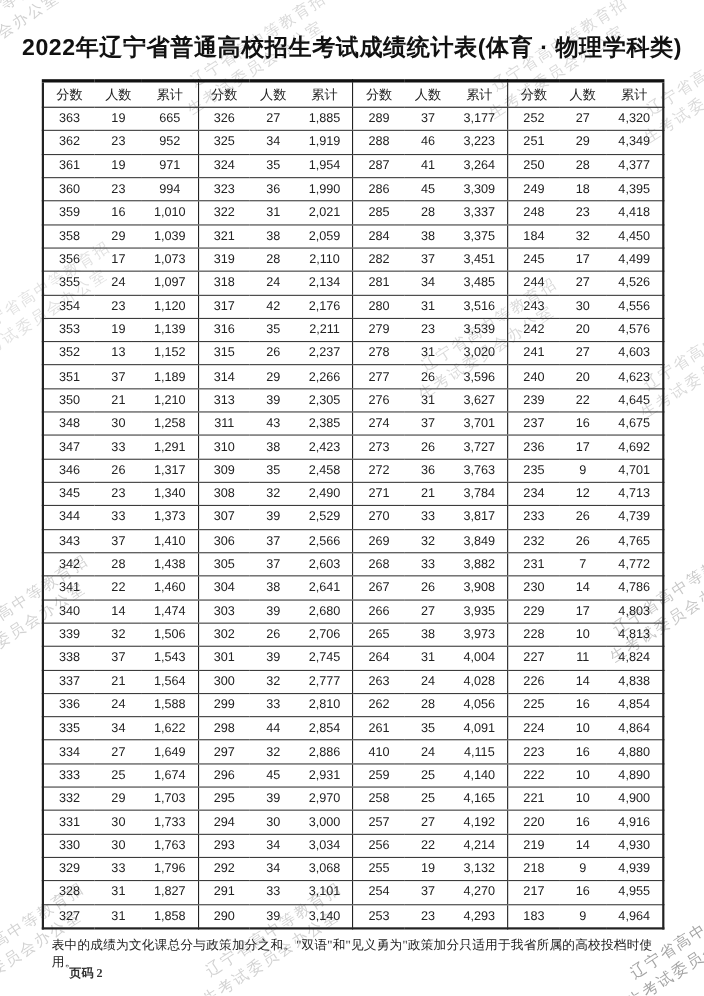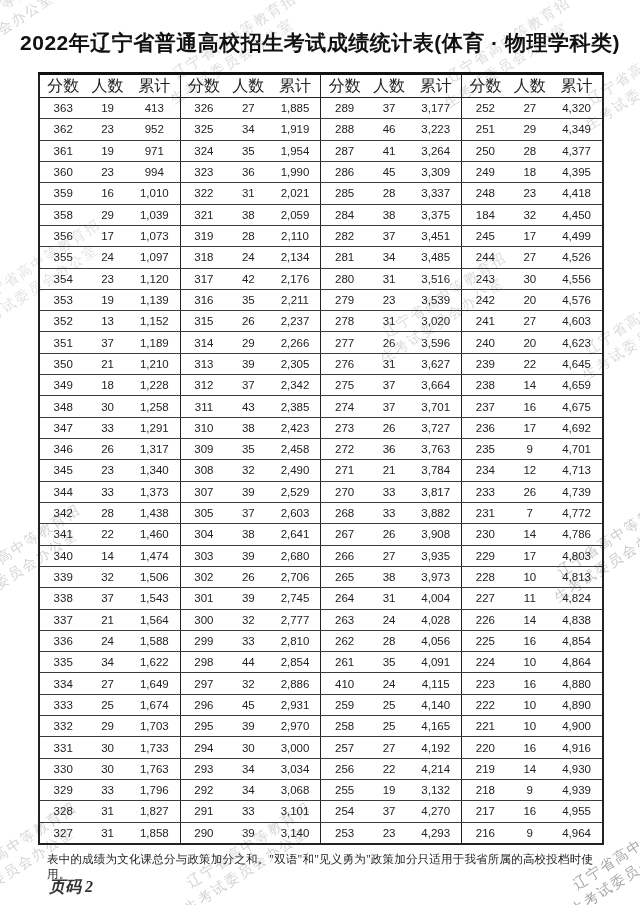--- a/index.html
+++ b/index.html
@@ -22,42 +22,42 @@
     font-size:21px;font-weight:700;letter-spacing:.5px;color:#111;
   }
   
   table.score{
     position:absolute;z-index:1;left:38px;top:72px;width:566px;height:773px;
     border-collapse:collapse;table-layout:fixed;background:transparent;
     border-left:2px solid #222;border-right:2px solid #222;
     border-top:3.5px solid #111;border-bottom:2px solid #222;
   }
   table.score th{
-    height:22px;font-size:16px;font-weight:400;color:#222;text-align:center;
+    height:22px;font-size:12px;font-weight:400;color:#222;text-align:center;
     border-bottom:1.6px solid #222;padding:0;
     font-family:"Liberation Serif", serif;
   }
   table.score td{
     height:20.27px;font-size:11.5px;color:#222;text-align:center;padding:0;
     border-bottom:1.1px solid #3c3c3c;
   }
   table.score tr:last-child td{border-bottom:none;}
   table.score .gsep{border-left:1.6px solid #222;}
   table.score .c0{width:8.3%}
   table.score .c1{width:7.6%}
   table.score .c2{width:9.1%}
   
   .footnote{
     position:absolute;z-index:2;left:47px;top:852px;width:560px;margin:0;
     font-size:11.5px;letter-spacing:.2px;color:#222;
     font-family:"Liberation Serif", serif;
   }
   .page-number{
-    position:absolute;z-index:2;left:49px;top:877px;margin:0;
-    font-size:16px;font-style:italic;font-weight:700;color:#333;
+    position:absolute;z-index:2;left:63px;top:877px;margin:0;
+    font-size:11px;font-weight:700;color:#333;
     font-family:"Liberation Serif", serif;
   }
 </style>
 </head>
 <body>
 
 <div class="page">
 
   <div class="watermark op60" style="left:-72px;top:-2px"><span>辽宁省高中等教育招</span><span class="wl2">生考试委员会办公室</span></div>
   <div class="watermark op50" style="left:168px;top:24px"><span>辽宁省高中等教育招</span><span class="wl2">生考试委员会办公室</span></div>
@@ -88,21 +88,21 @@
           <th class="c2">累计</th>
           <th class="c0 gsep">分数</th>
           <th class="c1">人数</th>
           <th class="c2">累计</th>
         </tr>
     </thead>
     <tbody id="tbodyEl">
         <tr>
           <td class="c0">363</td>
           <td class="c1">19</td>
-          <td class="c2">413</td>
+          <td class="c2">665</td>
           <td class="c0 gsep">326</td>
           <td class="c1">27</td>
           <td class="c2">1,885</td>
           <td class="c0 gsep">289</td>
           <td class="c1">37</td>
           <td class="c2">3,177</td>
           <td class="c0 gsep">252</td>
           <td class="c1">27</td>
           <td class="c2">4,320</td>
         </tr>
@@ -268,34 +268,20 @@
           <td class="c1">39</td>
           <td class="c2">2,305</td>
           <td class="c0 gsep">276</td>
           <td class="c1">31</td>
           <td class="c2">3,627</td>
           <td class="c0 gsep">239</td>
           <td class="c1">22</td>
           <td class="c2">4,645</td>
         </tr>
         <tr>
-          <td class="c0">349</td>
-          <td class="c1">18</td>
-          <td class="c2">1,228</td>
-          <td class="c0 gsep">312</td>
-          <td class="c1">37</td>
-          <td class="c2">2,342</td>
-          <td class="c0 gsep">275</td>
-          <td class="c1">37</td>
-          <td class="c2">3,664</td>
-          <td class="c0 gsep">238</td>
-          <td class="c1">14</td>
-          <td class="c2">4,659</td>
-        </tr>
-        <tr>
           <td class="c0">348</td>
           <td class="c1">30</td>
           <td class="c2">1,258</td>
           <td class="c0 gsep">311</td>
           <td class="c1">43</td>
           <td class="c2">2,385</td>
           <td class="c0 gsep">274</td>
           <td class="c1">37</td>
           <td class="c2">3,701</td>
           <td class="c0 gsep">237</td>
@@ -350,20 +336,34 @@
           <td class="c2">1,373</td>
           <td class="c0 gsep">307</td>
           <td class="c1">39</td>
           <td class="c2">2,529</td>
           <td class="c0 gsep">270</td>
           <td class="c1">33</td>
           <td class="c2">3,817</td>
           <td class="c0 gsep">233</td>
           <td class="c1">26</td>
           <td class="c2">4,739</td>
+        </tr>
+        <tr>
+          <td class="c0">343</td>
+          <td class="c1">37</td>
+          <td class="c2">1,410</td>
+          <td class="c0 gsep">306</td>
+          <td class="c1">37</td>
+          <td class="c2">2,566</td>
+          <td class="c0 gsep">269</td>
+          <td class="c1">32</td>
+          <td class="c2">3,849</td>
+          <td class="c0 gsep">232</td>
+          <td class="c1">26</td>
+          <td class="c2">4,765</td>
         </tr>
         <tr>
           <td class="c0">342</td>
           <td class="c1">28</td>
           <td class="c2">1,438</td>
           <td class="c0 gsep">305</td>
           <td class="c1">37</td>
           <td class="c2">2,603</td>
           <td class="c0 gsep">268</td>
           <td class="c1">33</td>
@@ -571,21 +571,21 @@
         <tr>
           <td class="c0">327</td>
           <td class="c1">31</td>
           <td class="c2">1,858</td>
           <td class="c0 gsep">290</td>
           <td class="c1">39</td>
           <td class="c2">3,140</td>
           <td class="c0 gsep">253</td>
           <td class="c1">23</td>
           <td class="c2">4,293</td>
-          <td class="c0 gsep">216</td>
+          <td class="c0 gsep">183</td>
           <td class="c1">9</td>
           <td class="c2">4,964</td>
         </tr>
       </tbody>
   </table>
 
   <p class="footnote">表中的成绩为文化课总分与政策加分之和。"双语"和"见义勇为"政策加分只适用于我省所属的高校投档时使用。</p>
   <p class="page-number">页码 2</p>
 
 </div>

